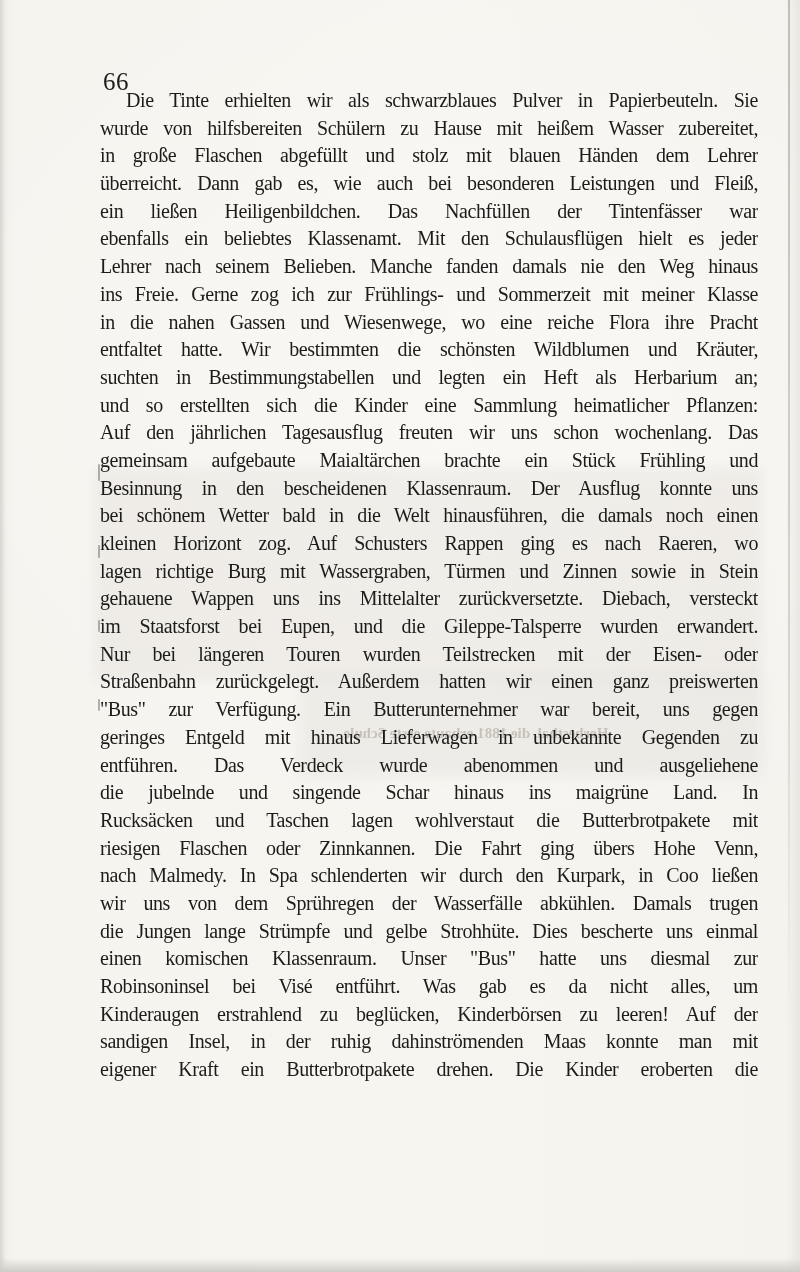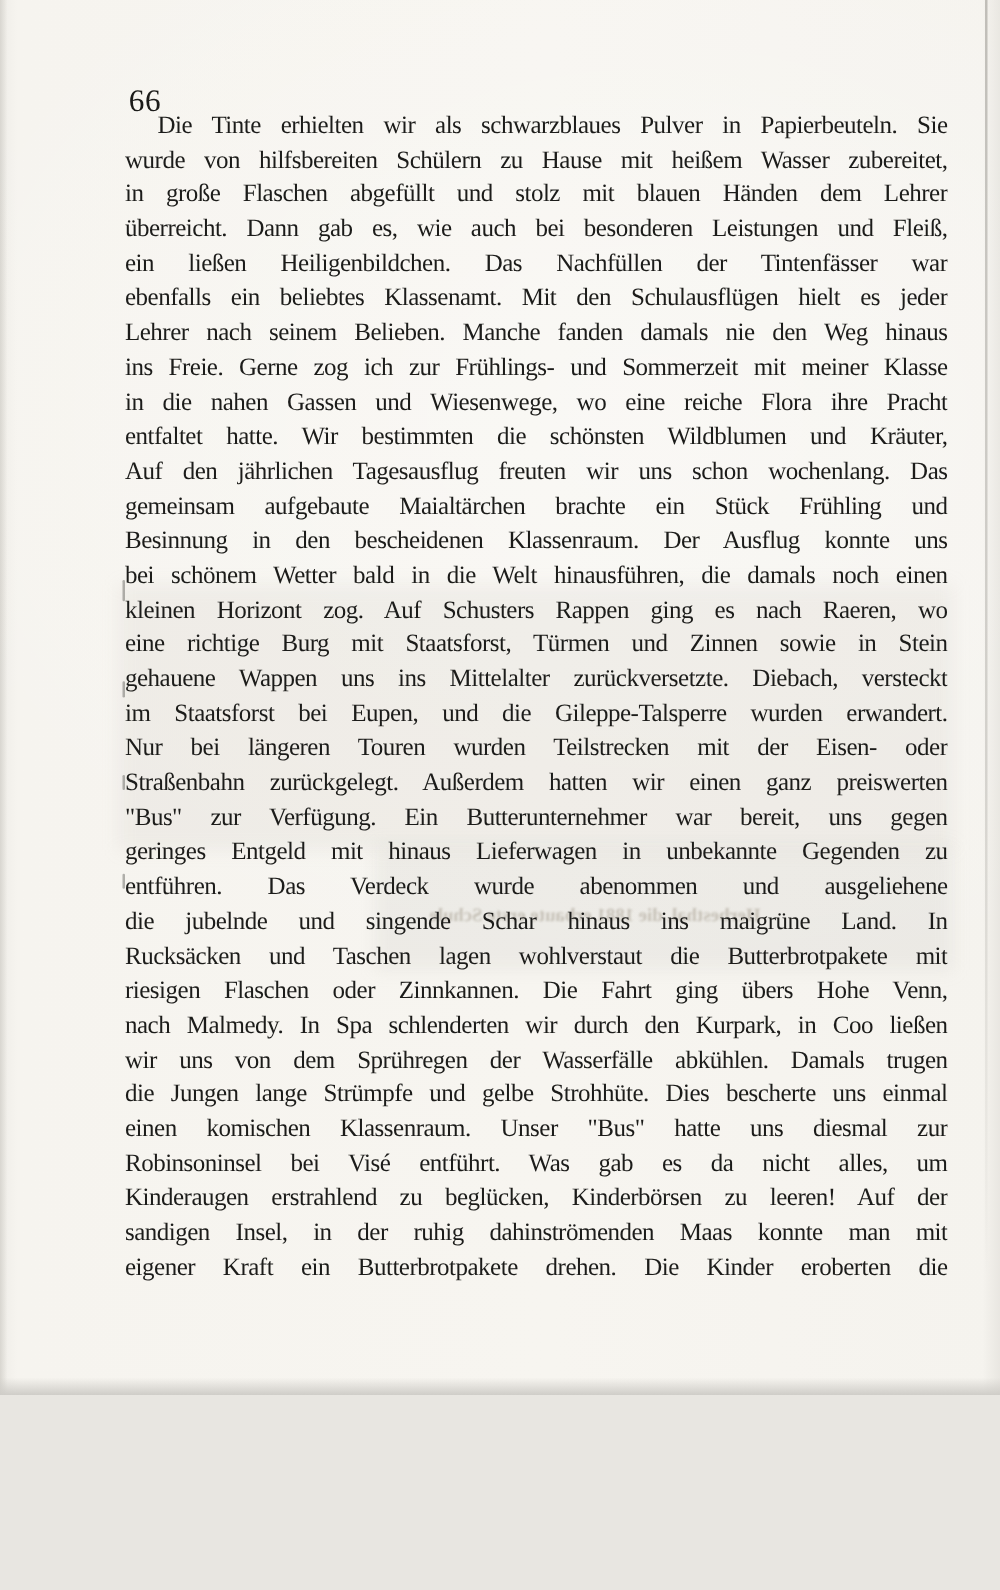--- a/index.html
+++ b/index.html
@@ -6,21 +6,21 @@
     margin: 0;
     padding: 0;
     width: 800px;
     height: 1272px;
     background: #e8e6e1;
     font-family: "Liberation Serif", serif;
   }
   .scan {
     position: relative;
     width: 800px;
-    height: 1116px;
+    height: 1272px;
     overflow: hidden;
     background:
       radial-gradient(ellipse 900px 700px at 65% 30%, rgba(255,255,255,0.35), rgba(255,255,255,0) 70%),
       linear-gradient(90deg, #efede8 0px, #f6f4ef 14px, #f7f5f0 55%, #f5f3ee 100%);
   }
   
   .band-a {
     position: absolute; left: 95px; top: 468px; width: 667px; height: 212px;
     background: rgba(183,180,172,0.13); filter: blur(7px); pointer-events: none;
   }
@@ -98,26 +98,28 @@
       <div class="line first">Die Tinte erhielten wir als schwarzblaues Pulver in Papierbeuteln. Sie</div>
       <div class="line">wurde von hilfsbereiten Schülern zu Hause mit heißem Wasser zubereitet,</div>
       <div class="line">in große Flaschen abgefüllt und stolz mit blauen Händen dem Lehrer</div>
       <div class="line">überreicht. Dann gab es, wie auch bei besonderen Leistungen und Fleiß,</div>
       <div class="line">ein ließen Heiligenbildchen. Das Nachfüllen der Tintenfässer war</div>
       <div class="line">ebenfalls ein beliebtes Klassenamt. Mit den Schulausflügen hielt es jeder</div>
       <div class="line">Lehrer nach seinem Belieben. Manche fanden damals nie den Weg hinaus</div>
       <div class="line">ins Freie. Gerne zog ich zur Frühlings- und Sommerzeit mit meiner Klasse</div>
       <div class="line">in die nahen Gassen und Wiesenwege, wo eine reiche Flora ihre Pracht</div>
       <div class="line">entfaltet hatte. Wir bestimmten die schönsten Wildblumen und Kräuter,</div>
+      <div class="line">suchten in Bestimmungstabellen und legten ein Heft als Herbarium an;</div>
+      <div class="line">und so erstellten sich die Kinder eine Sammlung heimatlicher Pflanzen:</div>
       <div class="line">Auf den jährlichen Tagesausflug freuten wir uns schon wochenlang. Das</div>
       <div class="line">gemeinsam aufgebaute Maialtärchen brachte ein Stück Frühling und</div>
       <div class="line">Besinnung in den bescheidenen Klassenraum. Der Ausflug konnte uns</div>
       <div class="line">bei schönem Wetter bald in die Welt hinausführen, die damals noch einen</div>
       <div class="line">kleinen Horizont zog. Auf Schusters Rappen ging es nach Raeren, wo</div>
-      <div class="line">eine richtige Burg mit Staatsforst, Türmen und Zinnen sowie in Stein</div>
+      <div class="line">lagen richtige Burg mit Wassergraben, Türmen und Zinnen sowie in Stein</div>
       <div class="line">gehauene Wappen uns ins Mittelalter zurückversetzte. Diebach, versteckt</div>
       <div class="line">im Staatsforst bei Eupen, und die Gileppe-Talsperre wurden erwandert.</div>
       <div class="line">Nur bei längeren Touren wurden Teilstrecken mit der Eisen- oder</div>
       <div class="line">Straßenbahn zurückgelegt. Außerdem hatten wir einen ganz preiswerten</div>
       <div class="line">"Bus" zur Verfügung. Ein Butterunternehmer war bereit, uns gegen</div>
       <div class="line">geringes Entgeld mit hinaus Lieferwagen in unbekannte Gegenden zu</div>
       <div class="line">entführen. Das Verdeck wurde abenommen und ausgeliehene</div>
       <div class="line">die jubelnde und singende Schar hinaus ins maigrüne Land. In</div>
       <div class="line">Rucksäcken und Taschen lagen wohlverstaut die Butterbrotpakete mit</div>
       <div class="line">riesigen Flaschen oder Zinnkannen. Die Fahrt ging übers Hohe Venn,</div>

